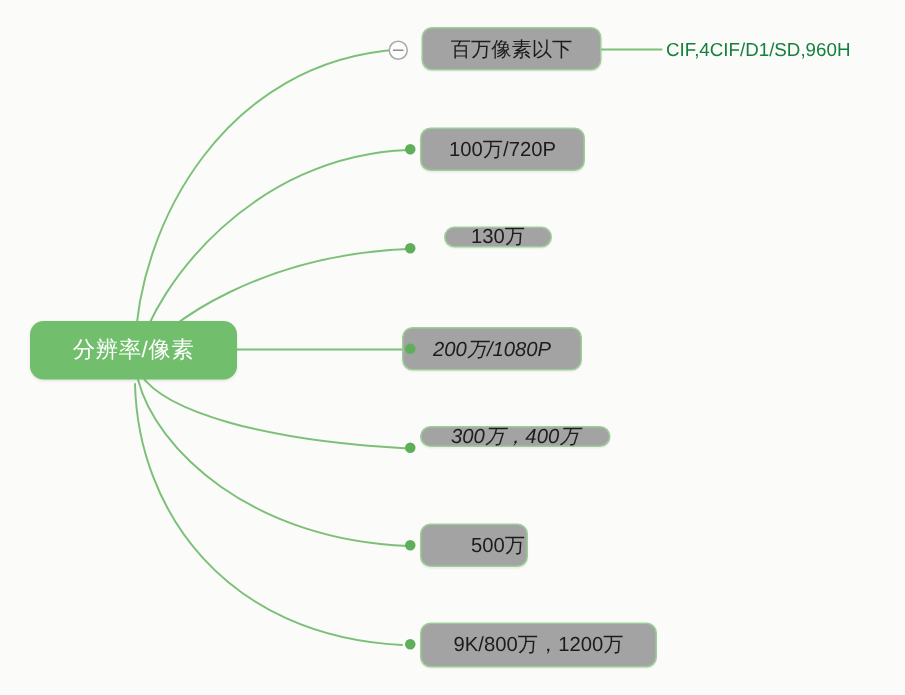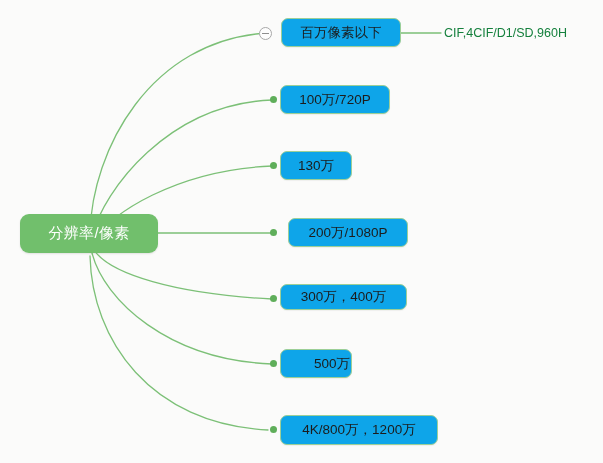--- a/index.html
+++ b/index.html
@@ -39,21 +39,21 @@
   .root-node {
     background: #71bf6c;
     border-radius: 9px;
     color: #ffffff;
     font-size: 15px;
     letter-spacing: 0.3px;
     box-shadow: 0 1px 2px rgba(0,0,0,0.10);
     z-index: 5;
   }
   .child-node {
-    background: #0ea5e9;
+    background: #a3a3a3;
     border: 1px solid #9ccf97;
     border-radius: 7px;
     color: #1c1c1c;
     font-size: 13.5px;
     z-index: 4;
     box-shadow: 0 1px 1px rgba(0,0,0,0.05);
   }
   .leaf-label {
     position: absolute;
     font-size: 12.5px;
@@ -118,37 +118,37 @@
   </div>
 
   <div class="leaf-label" style="left:444px; top:26px;">CIF,4CIF/D1/SD,960H</div>
 
   <div class="dot" style="left:270px; top:96px;"></div>
   <div class="node child-node" style="left:280px; top:85px; width:110px; height:29px;">
     <span>100万/720P</span>
   </div>
 
   <div class="dot" style="left:270px; top:162px;"></div>
-  <div class="node child-node" style="left:280px; top:151px; width:72px; height:29px;">
+  <div class="node child-node" style="left:296px; top:151px; width:72px; height:14px;">
     <span>130万</span>
   </div>
 
   <div class="dot" style="left:270px; top:229px;"></div>
-  <div class="node child-node" style="left:288px; top:218px; width:120px; height:29px;">
+  <div class="node child-node" style="left:268px; top:218px; width:120px; height:29px;font-style:italic;">
     <span>200万/1080P</span>
   </div>
 
   <div class="dot" style="left:270px; top:295px;"></div>
-  <div class="node child-node" style="left:280px; top:284px; width:127px; height:26px;">
+  <div class="node child-node" style="left:280px; top:284px; width:127px; height:14px;font-style:italic;">
     <span>300万，400万</span>
   </div>
 
   <div class="dot" style="left:270px; top:360px;"></div>
   <div class="node child-node" style="left:280px; top:349px; width:72px; height:29px;padding-left:32px;">
     <span>500万</span>
   </div>
 
   <div class="dot" style="left:270px; top:426px;"></div>
   <div class="node child-node" style="left:280px; top:415px; width:158px; height:30px;">
-    <span>4K/800万，1200万</span>
+    <span>9K/800万，1200万</span>
   </div>
 
 </div>
 
 </body></html>

